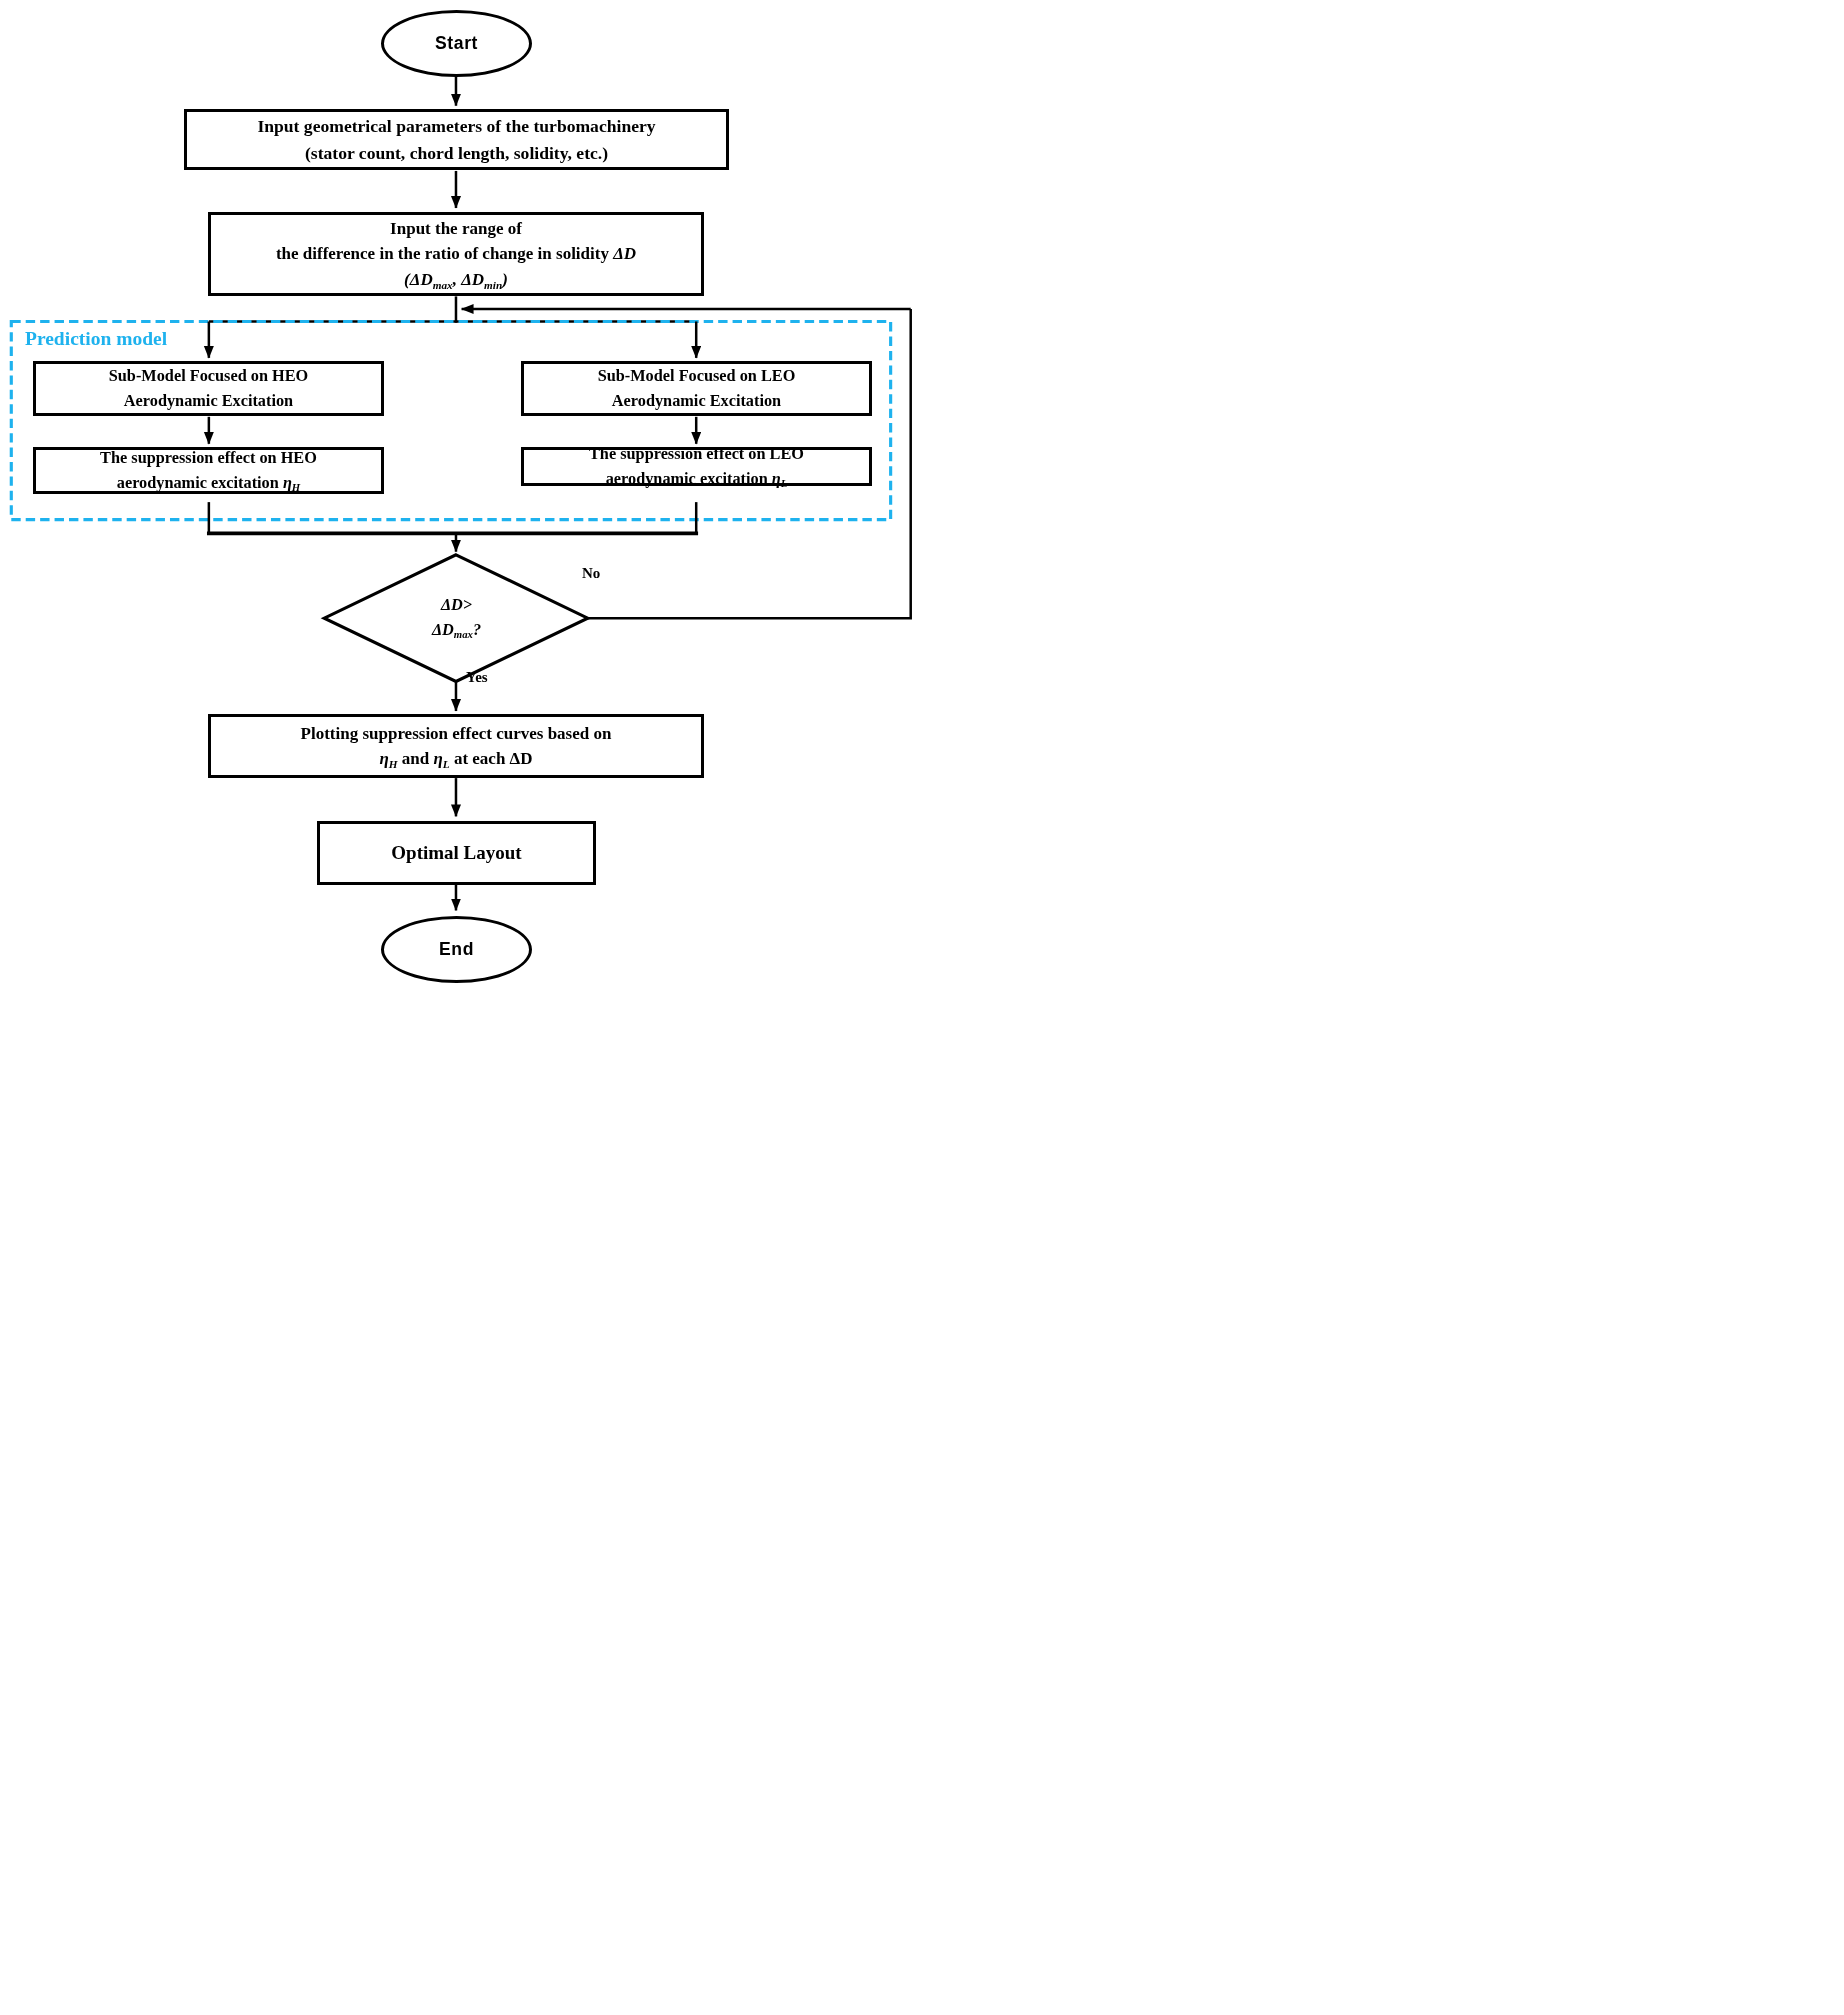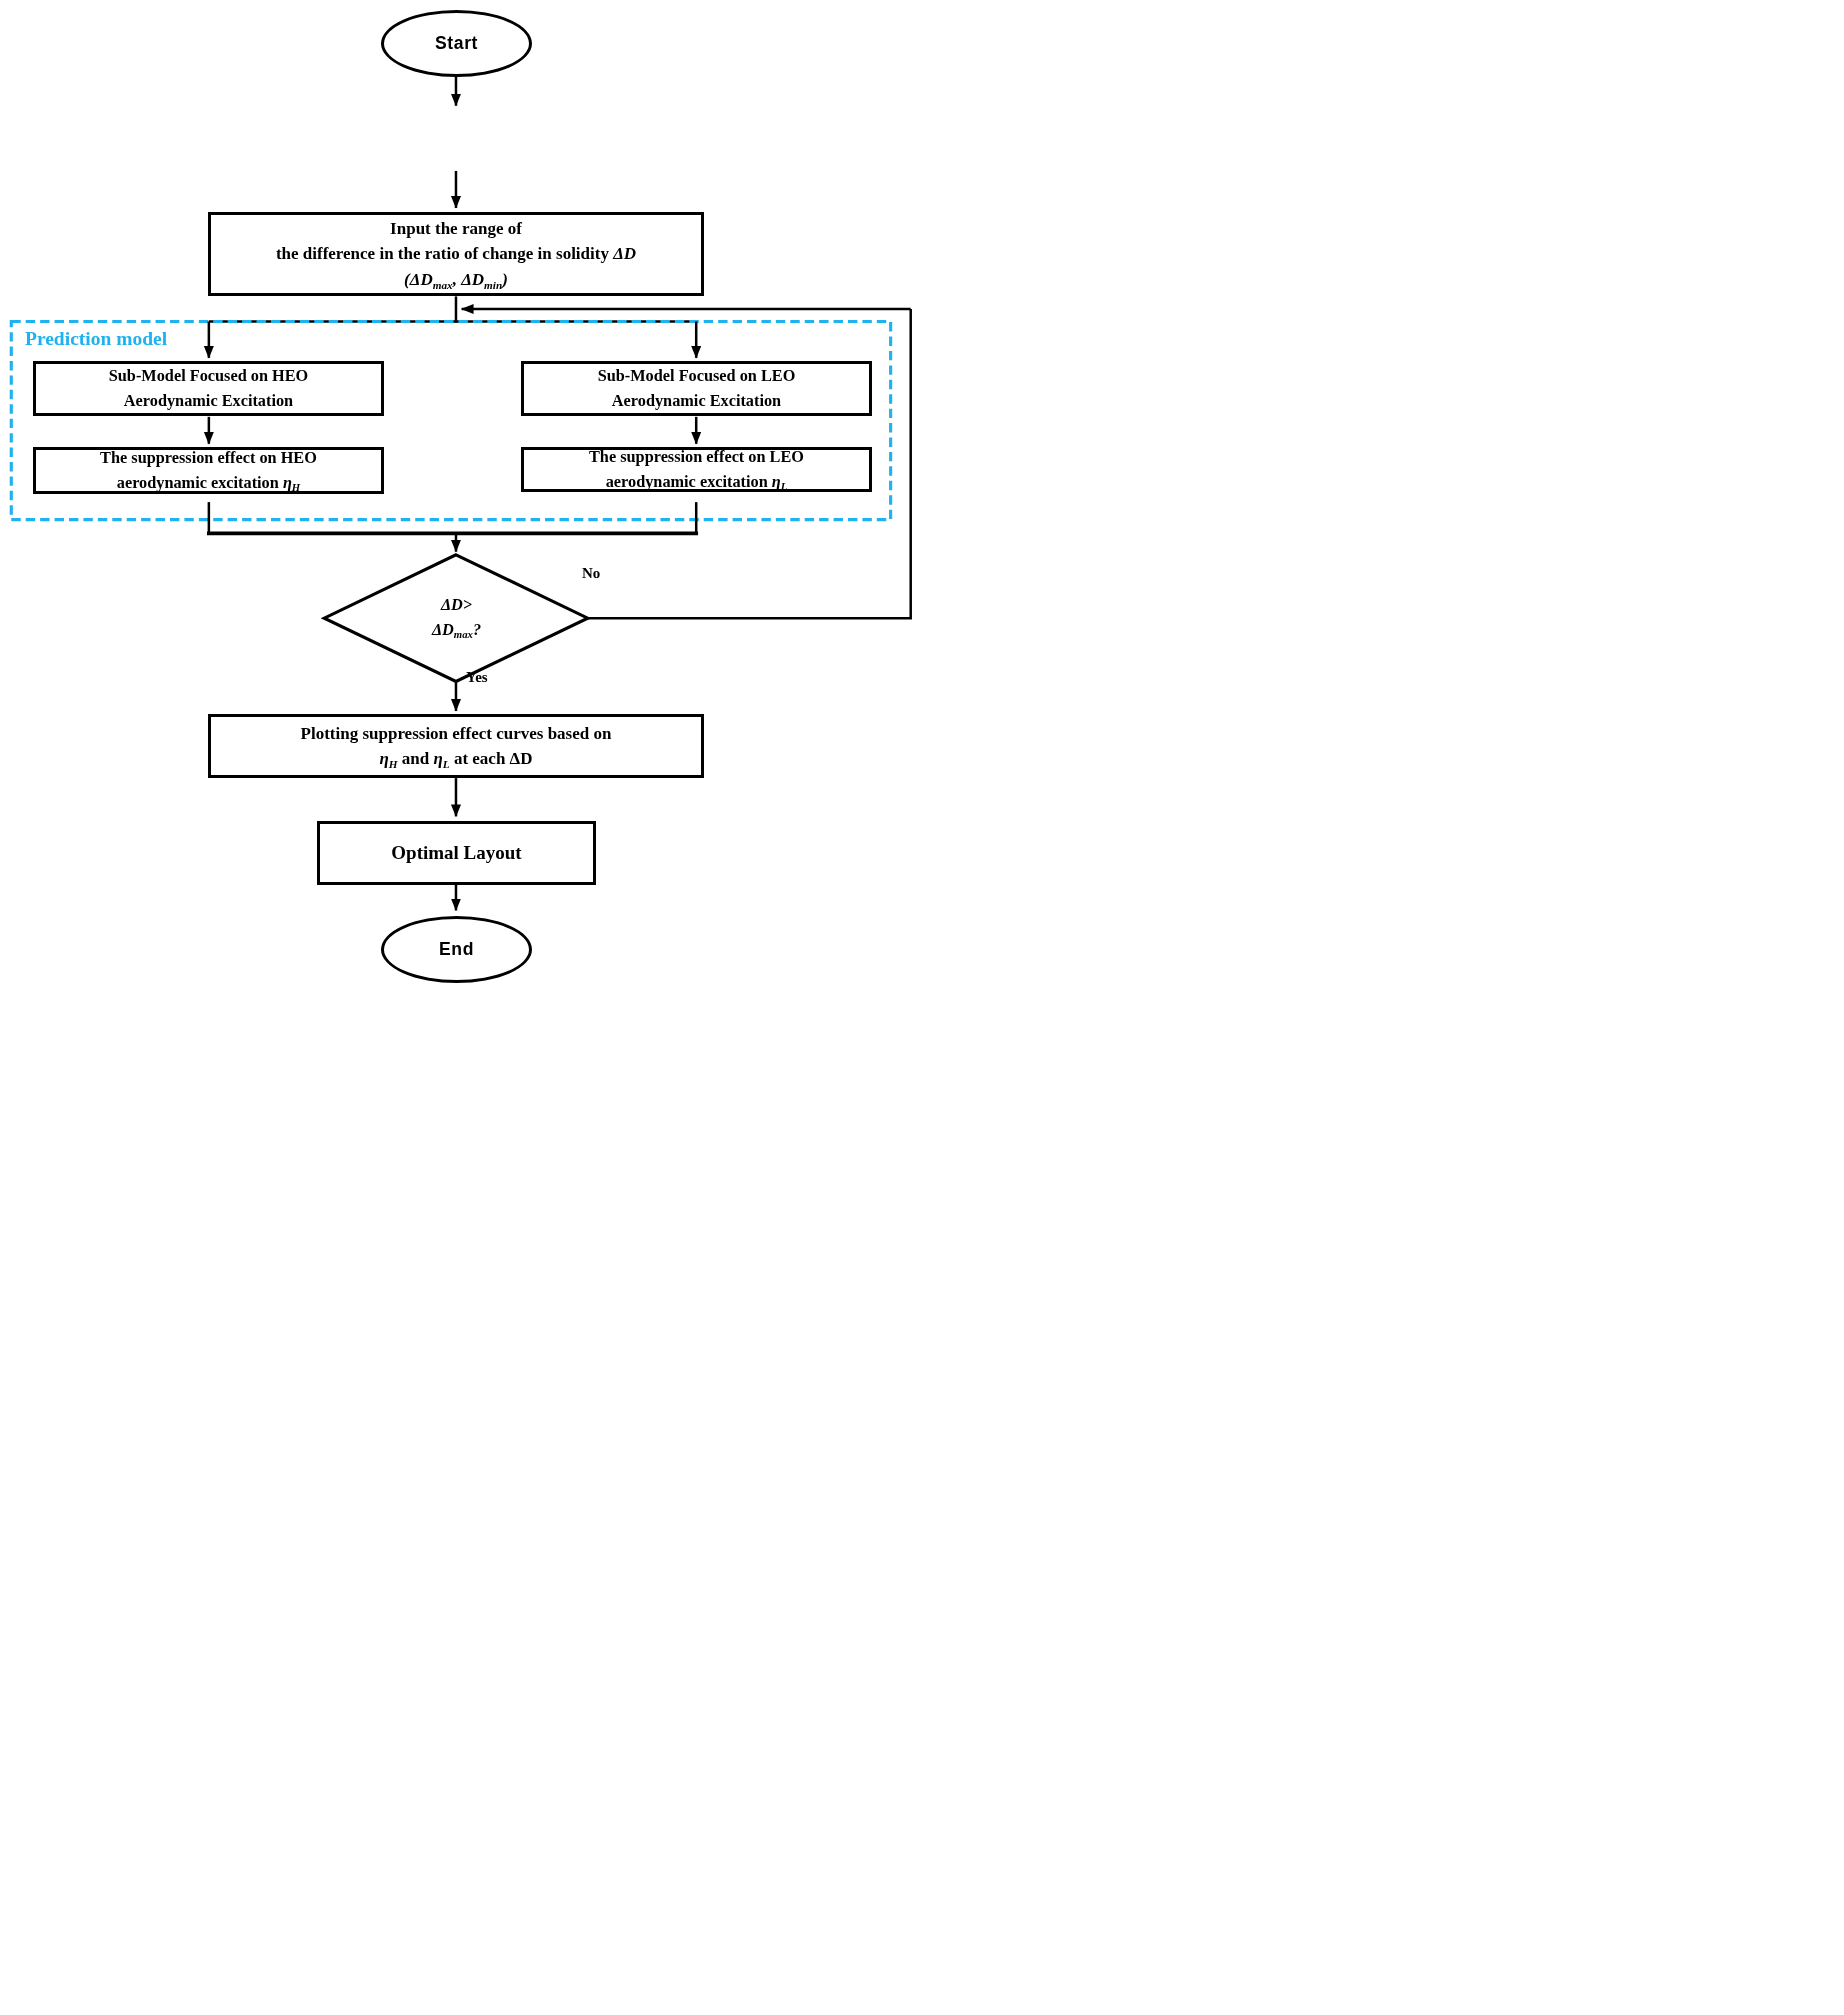--- a/index.html
+++ b/index.html
@@ -117,20 +117,24 @@
 
     <line class="wire" x1="727" y1="1240" x2="727" y2="1301" marker-end="url(#arrow)"></line>
 
     <line class="wire" x1="727" y1="1410" x2="727" y2="1451" marker-end="url(#arrow)"></line>
   </svg>
 
   <div class="node ellipse" style="left:381px; top:10px; width:151px; height:67px;">
     <span class="terminal-label">Start</span>
   </div>
 
+  <div class="node t28" style="left:184px; top:109px; width:545px; height:61px;">
+    <div>Input geometrical parameters of the turbomachinery</div>
+    <div>(stator count, chord length, solidity, etc.)</div>
+  </div>
 
   <div class="node t27" style="left:208px; top:212px; width:496px; height:84px;">
     <div>Input the range of</div>
     <div><span>the difference in the ratio of change in solidity </span><span class="math">ΔD</span></div>
     <div class="math"><span>(ΔD</span><span class="ss">max</span><span>, ΔD</span><span class="ss">min</span><span>)</span></div>
   </div>
 
   <div class="region-label" style="left:25px; top:329px;">Prediction model</div>
 
   <div class="node t26" style="left:33px; top:361px; width:351px; height:55px;">
@@ -141,21 +145,21 @@
   <div class="node t26" style="left:521px; top:361px; width:351px; height:55px;text-align:center;">
     <div>Sub-Model Focused on LEO</div>
     <div>Aerodynamic Excitation</div>
   </div>
 
   <div class="node t26" style="left:33px; top:447px; width:351px; height:47px;">
     <div>The suppression effect on HEO</div>
     <div><span>aerodynamic excitation </span><span class="math">η</span><span class="ss">H</span></div>
   </div>
 
-  <div class="node t26" style="left:521px; top:447px; width:351px; height:45px;">
+  <div class="node t26" style="left:521px; top:447px; width:351px; height:39px;">
     <div>The suppression effect on LEO</div>
     <div><span>aerodynamic excitation </span><span class="math">η</span><span class="ss">L</span></div>
   </div>
 
   <div class="overlay-text t26 math" style="left:356px; top:591px; width:201px; height:54px;">
     <div>ΔD&gt;</div>
     <div><span>ΔD</span><span class="ss">max</span><span>?</span></div>
   </div>
 
   <div class="edge-label" style="left:582px; top:566px;">No</div>

